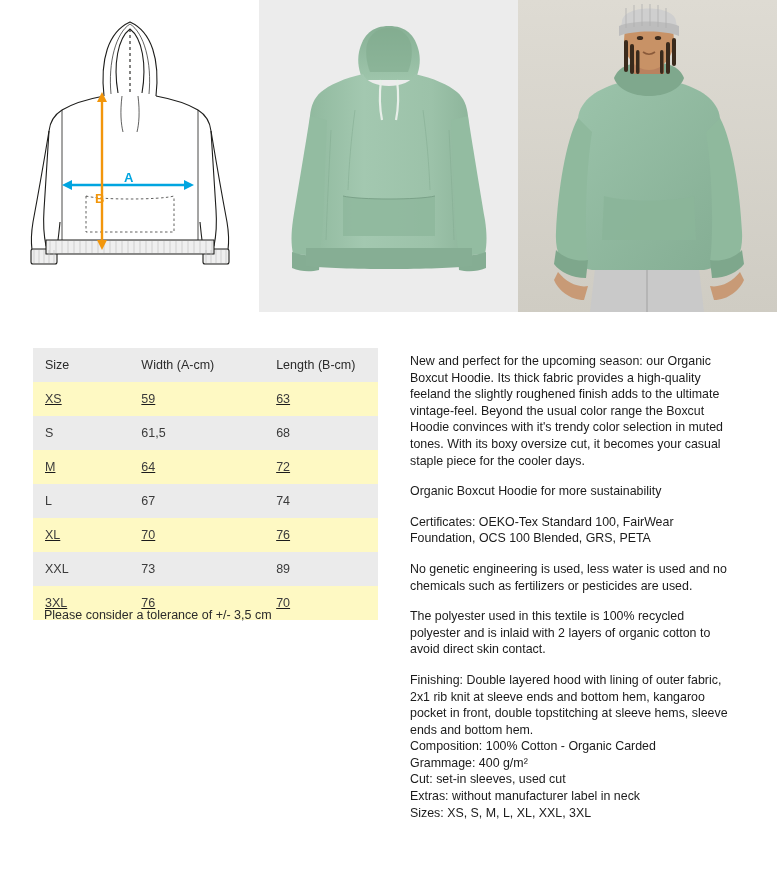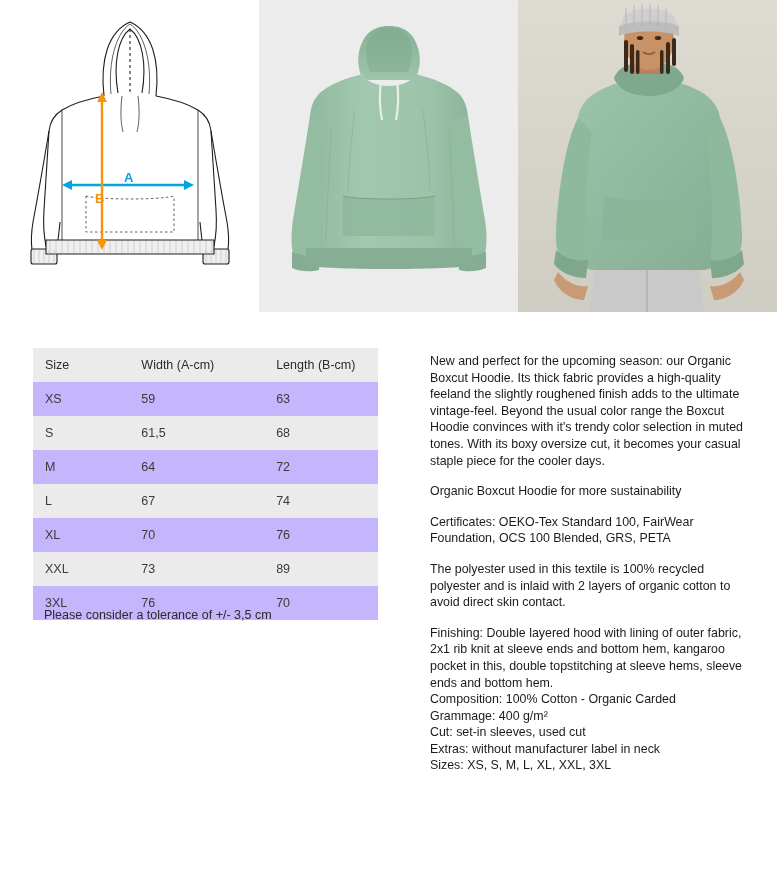--- a/index.html
+++ b/index.html
@@ -77,40 +77,39 @@
     vertical-align: middle;
     font-weight: normal;
     color: #3b3b3b;
   }
   .size-table th { color: #2b2b2b; }
   .col-size   { width: 100px; padding-left: 12px !important; }
   .col-width  { width: 140px; }
   .col-length { width: 105px; }
   .size-table tr.head { background: #ebebeb; }
   .size-table tr.odd  { background: #ebebeb; }
-  .size-table tr.even { background: #c4b5fd; }
+  .size-table tr.even { background: #fef9c3; text-decoration: underline; }
 
   .tolerance {
     position: absolute;
     left: 44px;
     top: 281px;
     font-size: 12.5px;
     color: #2b2b2b;
   }
 
   
   .desc {
     position: absolute;
     left: 410px;
     top: 26px;
     width: 320px;
     font-size: 12.4px;
     line-height: 16.6px;
     color: #1b1b1b;
-    margin-left: 20px;
   }
   .desc p { margin: 0 0 14px 0; }
   .desc .blk { margin: 0; }
 </style>
 </head>
 <body>
 
 <div class="image-strip">
 
   <div class="img-cell img-tech">
@@ -377,21 +376,22 @@
       </tr>
     </tbody>
   </table>
 
   <div class="tolerance">Please consider a tolerance of +/- 3,5 cm</div>
 
   <div class="desc">
     <p>New and perfect for the upcoming season: our Organic Boxcut Hoodie. Its thick fabric provides a high-quality feeland the slightly roughened finish adds to the ultimate vintage-feel. Beyond the usual color range the Boxcut Hoodie convinces with it's trendy color selection in muted tones. With its boxy oversize cut, it becomes your casual staple piece for the cooler days.</p>
     <p>Organic Boxcut Hoodie for more sustainability</p>
     <p>Certificates: OEKO-Tex Standard 100, FairWear Foundation, OCS 100 Blended, GRS, PETA</p>
+    <p>No genetic engineering is used, less water is used and no chemicals such as fertilizers or pesticides are used.</p>
     <p>The polyester used in this textile is 100% recycled polyester and is inlaid with 2 layers of organic cotton to avoid direct skin contact.</p>
-    <p class="blk">Finishing: Double layered hood with lining of outer fabric, 2x1 rib knit at sleeve ends and bottom hem, kangaroo pocket in this, double topstitching at sleeve hems, sleeve ends and bottom hem.</p>
+    <p class="blk">Finishing: Double layered hood with lining of outer fabric, 2x1 rib knit at sleeve ends and bottom hem, kangaroo pocket in front, double topstitching at sleeve hems, sleeve ends and bottom hem.</p>
     <p class="blk">Composition: 100% Cotton - Organic Carded</p>
     <p class="blk">Grammage: 400 g/m²</p>
     <p class="blk">Cut: set-in sleeves, used cut</p>
     <p class="blk">Extras: without manufacturer label in neck</p>
     <p class="blk">Sizes:  XS, S, M, L, XL, XXL, 3XL</p>
   </div>
 </div>
 
 </body></html>

